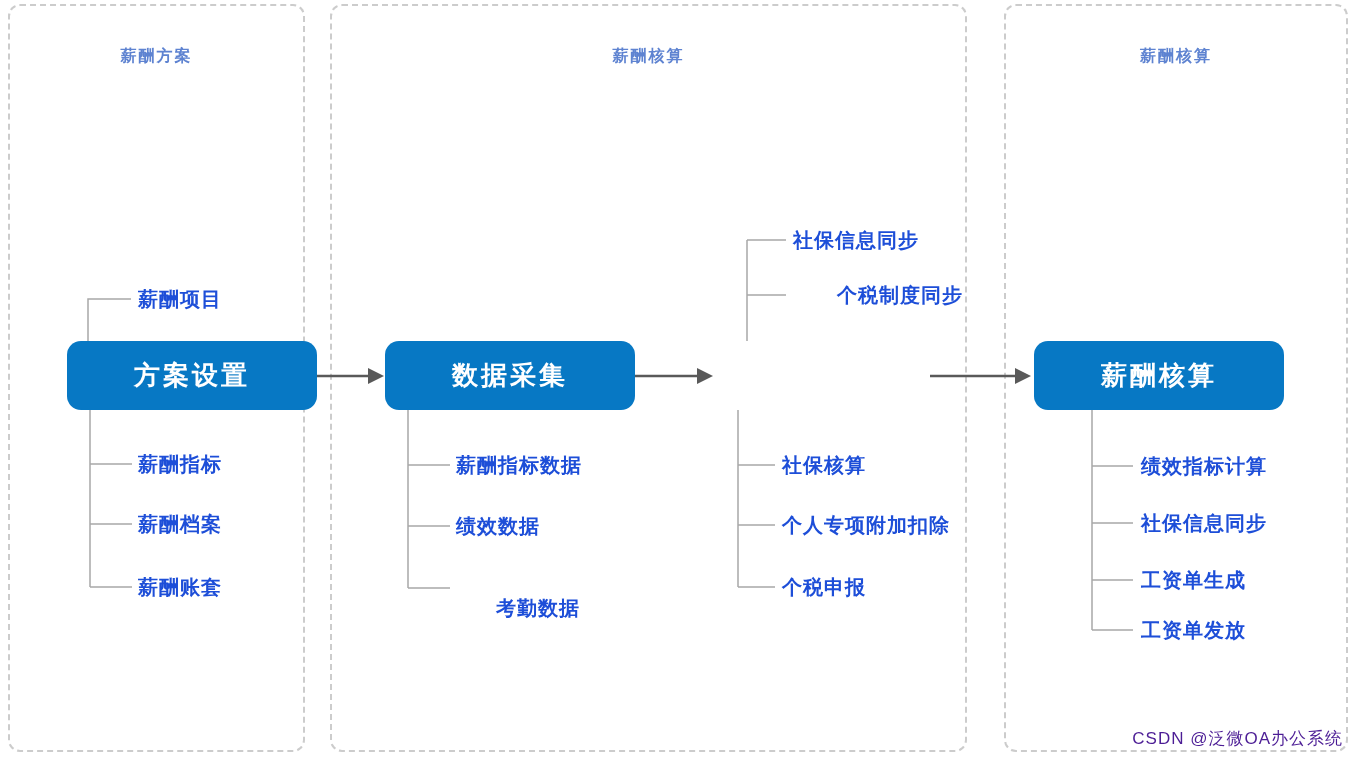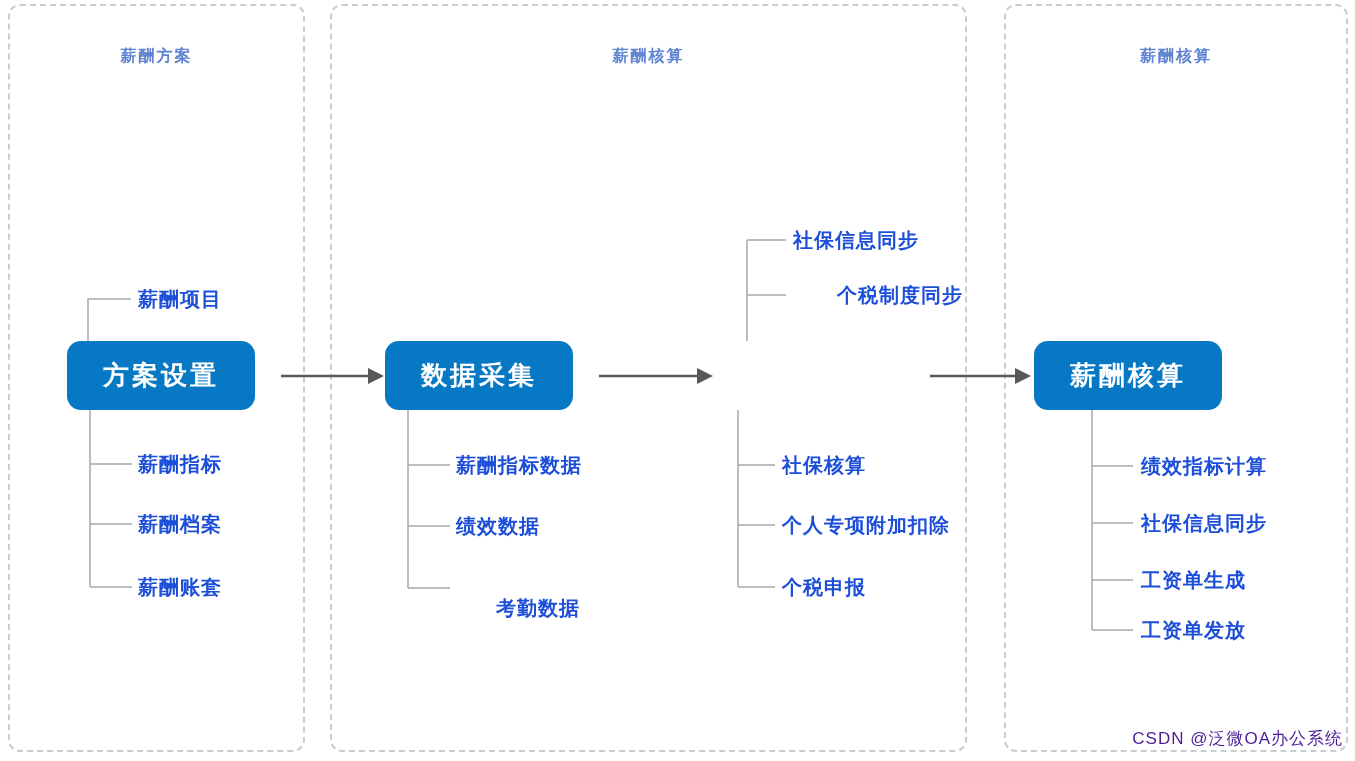--- a/index.html
+++ b/index.html
@@ -23,21 +23,21 @@
     width: 100%;
     text-align: center;
     top: 40px;
     font-size: 16px;
     font-weight: bold;
     color: #5e83d1;
     letter-spacing: 2px;
   }
   .node {
     position: absolute;
-    width: 188px;
+    width: 250px;
     height: 69px;
     background: #0778c4;
     border-radius: 14px;
     color: #ffffff;
     font-size: 26px;
     font-weight: bold;
     letter-spacing: 3px;
     display: flex;
     align-items: center;
     justify-content: center;

